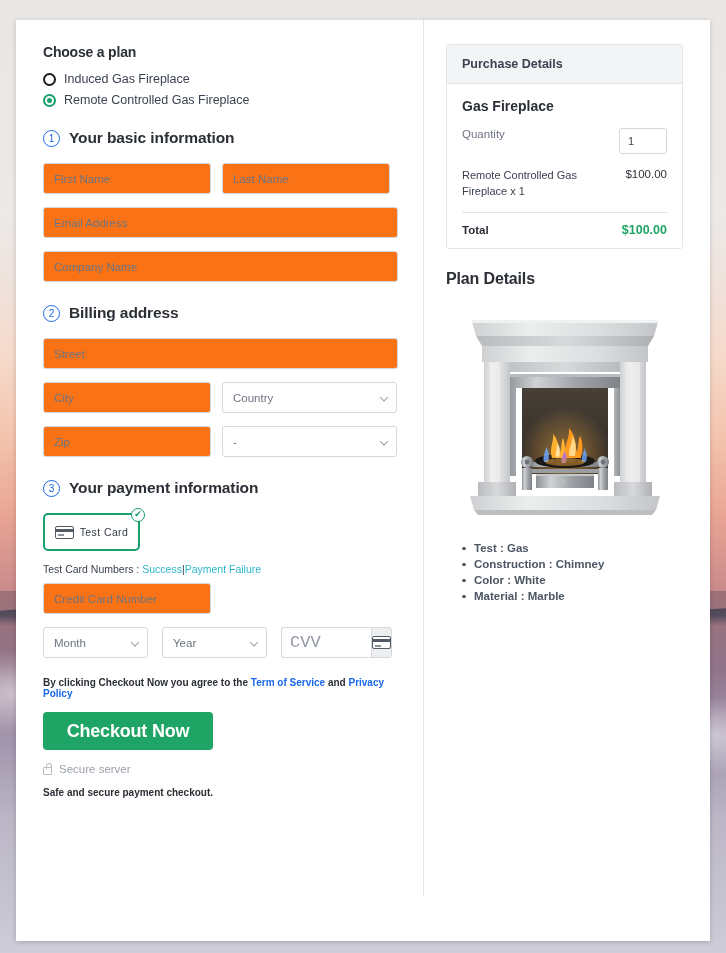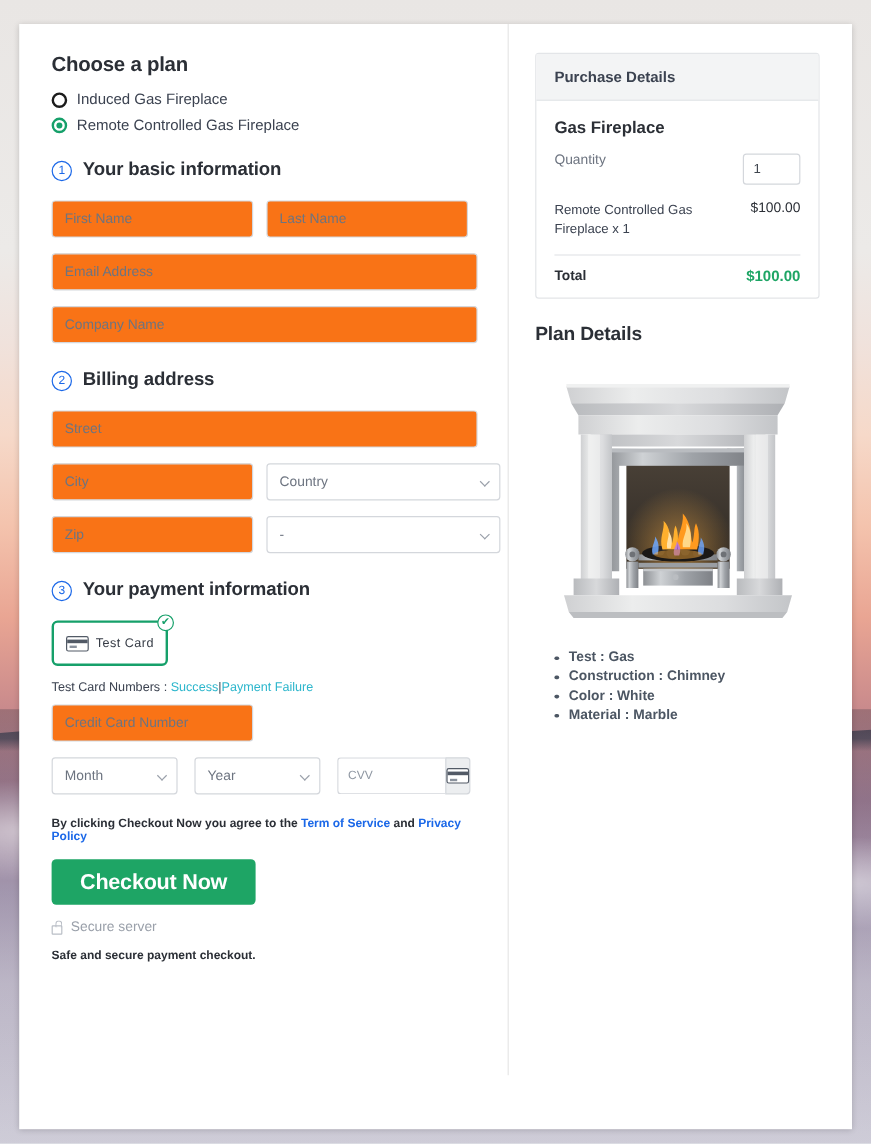--- a/index.html
+++ b/index.html
@@ -83,21 +83,21 @@
   }
 
   
   .left-col {
     width: 408px;
     padding: 24px 27px 0 27px;
     border-right: 1px solid #e6e6e6;
   }
 
   h2.section-title {
-    font-size: 17px;
+    font-size: 14px;
     font-weight: bold;
     color: #2b2f36;
     margin-bottom: 12px;
     letter-spacing: -.2px;
   }
 
   
   .radio-row {
     display: flex;
     align-items: center;
@@ -184,21 +184,21 @@
   .sel {
     height: 31px;
     border: 1px solid #d4d7dc;
     border-radius: 3px;
     background: #fff;
     font-size: 11.5px;
     color: #6d7480;
     padding: 0 22px 0 10px;
     display: flex;
     align-items: center;
-    width: 195px;
+    width: 175px;
   }
 
   
   .pm-tile {
     width: 97px; height: 38px;
     border: 2px solid #16a06a;
     border-radius: 5px;
     display: flex;
     align-items: center;
     justify-content: center;
@@ -241,23 +241,23 @@
   .testnums { font-size: 10.5px; color: #3b4250; margin-bottom: 8px; }
   .testnums a { color: #2cb6cc; text-decoration: none; }
   .testnums .sep { color: #3b4250; }
 
   .cvv-group { display: flex; align-items: stretch; width: 99px; }
   .cvv-input {
     height: 31px;
     border: 1px solid #d4d7dc;
     border-right: none;
     border-radius: 3px 0 0 3px;
-    font-size: 10px; color: #40464f;
+    font-size: 17px; color: #40464f;
     padding: 0 8px; width: 90px;
-    font-family: Liberation Sans, sans-serif;
+    font-family: Liberation Mono, monospace;
     outline: none;
   }
   .cvv-input::placeholder { color: #9098a3; }
   .cvv-btn {
     width: 29px;
     border: 1px solid #d4d7dc;
     border-radius: 0 3px 3px 0;
     background: #eceef0;
     display: flex; align-items: center; justify-content: center;
   }

